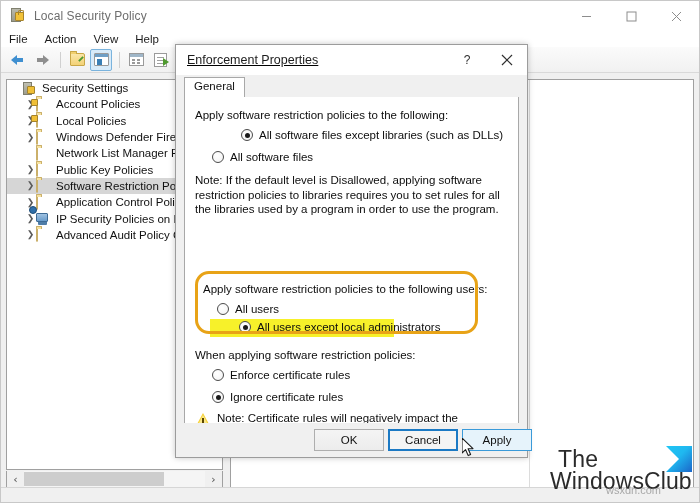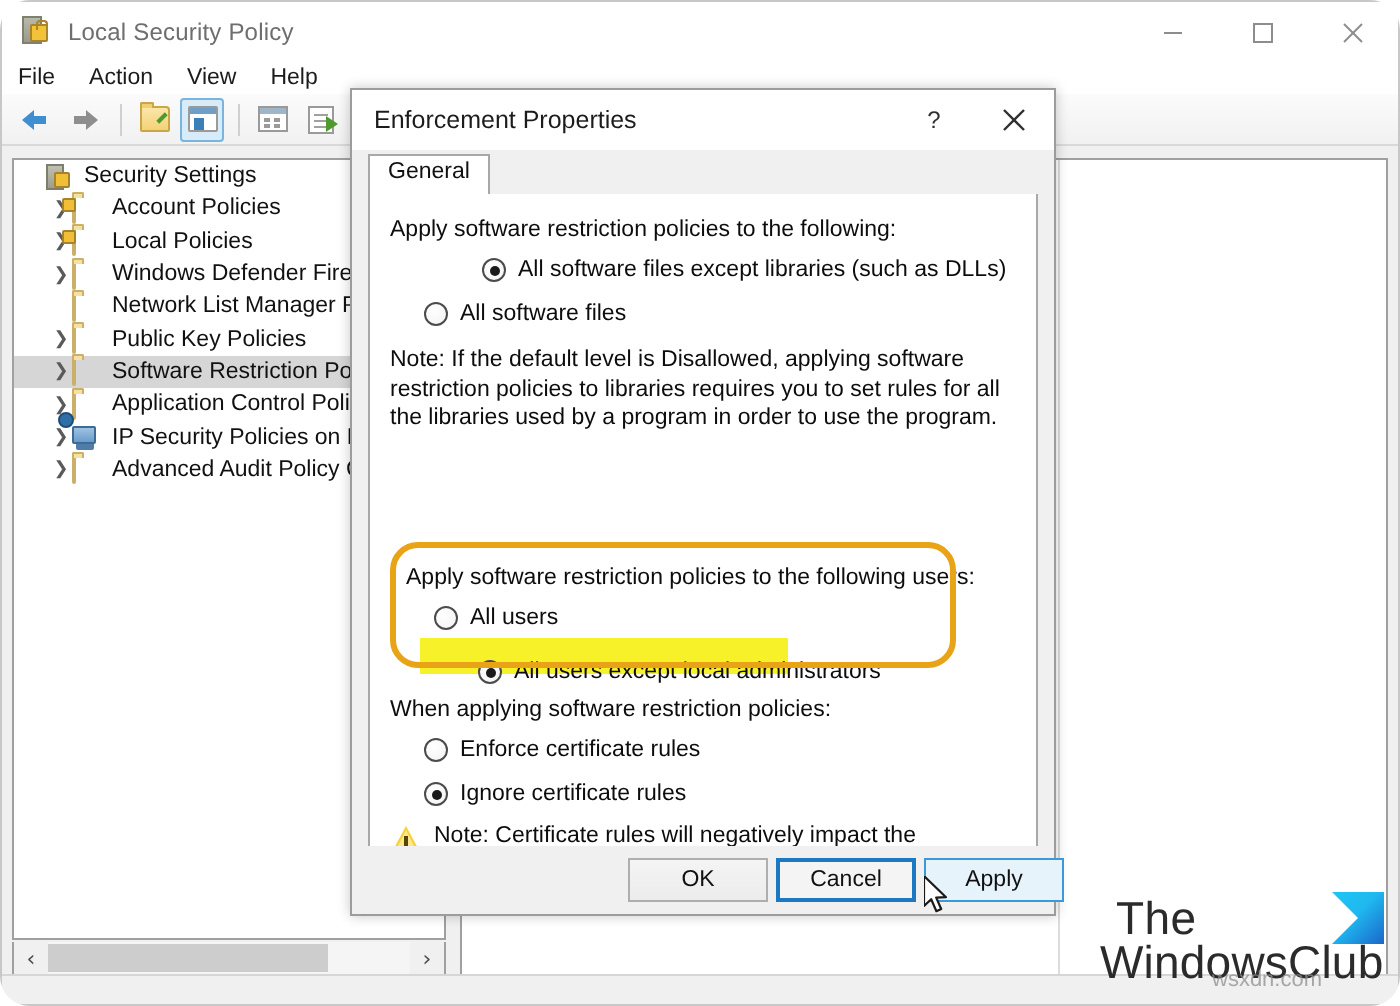--- a/index.html
+++ b/index.html
@@ -10,21 +10,20 @@
   body {
     font-family: "Liberation Sans", sans-serif;
     -webkit-font-smoothing: antialiased;
   }
   #screen {
     position: relative;
     width: 700px;
     height: 503px;
     overflow: hidden;
     background: #ffffff;
-    border-radius: 15px;
   }
 
   
   .main-window {
     position: absolute;
     left: 0; top: 0;
     width: 700px;
     height: 503px;
     background: #ffffff;
     border: 1px solid #c8c8c8;
@@ -459,20 +458,21 @@
   
   .dialog {
     position: absolute;
     left: 175px; top: 44px;
     width: 353px;
     height: 414px;
     background: #0369a1;
     border: 1px solid #9c9c9c;
     box-sizing: border-box;
     box-shadow: 0 0 6px rgba(0,0,0,.22);
+    text-decoration: underline;
   }
   .dlg-titlebar {
     height: 30px;
     background: #ffffff;
     display: flex;
     align-items: center;
     position: relative;
   }
   .dlg-title {
     margin-left: 11px;
@@ -907,21 +907,21 @@
 
         <div class="sec-label" style="left:18px; top:186px;">Apply software restriction policies to the following users:</div>
 
         <div class="radio-row" style="left:32px; top:206px;">
           <span class="radio"></span>
           <span>All users</span>
         </div>
 
         <div class="yellow-mark" style="left:25px; top:222px; width:184px; height:18px;"></div>
 
-        <div class="radio-row" style="left:32px; top:233px;padding-left:22px;">
+        <div class="radio-row" style="left:32px; top:224px;padding-left:22px;">
           <span class="radio checked"></span>
           <span>All users except local administrators</span>
         </div>
 
         <div class="highlight-box"></div>
 
         <div class="sec-label" style="left:10px; top:252px;">When applying software restriction policies:</div>
 
         <div class="radio-row" style="left:27px; top:272px;">
           <span class="radio"></span>

